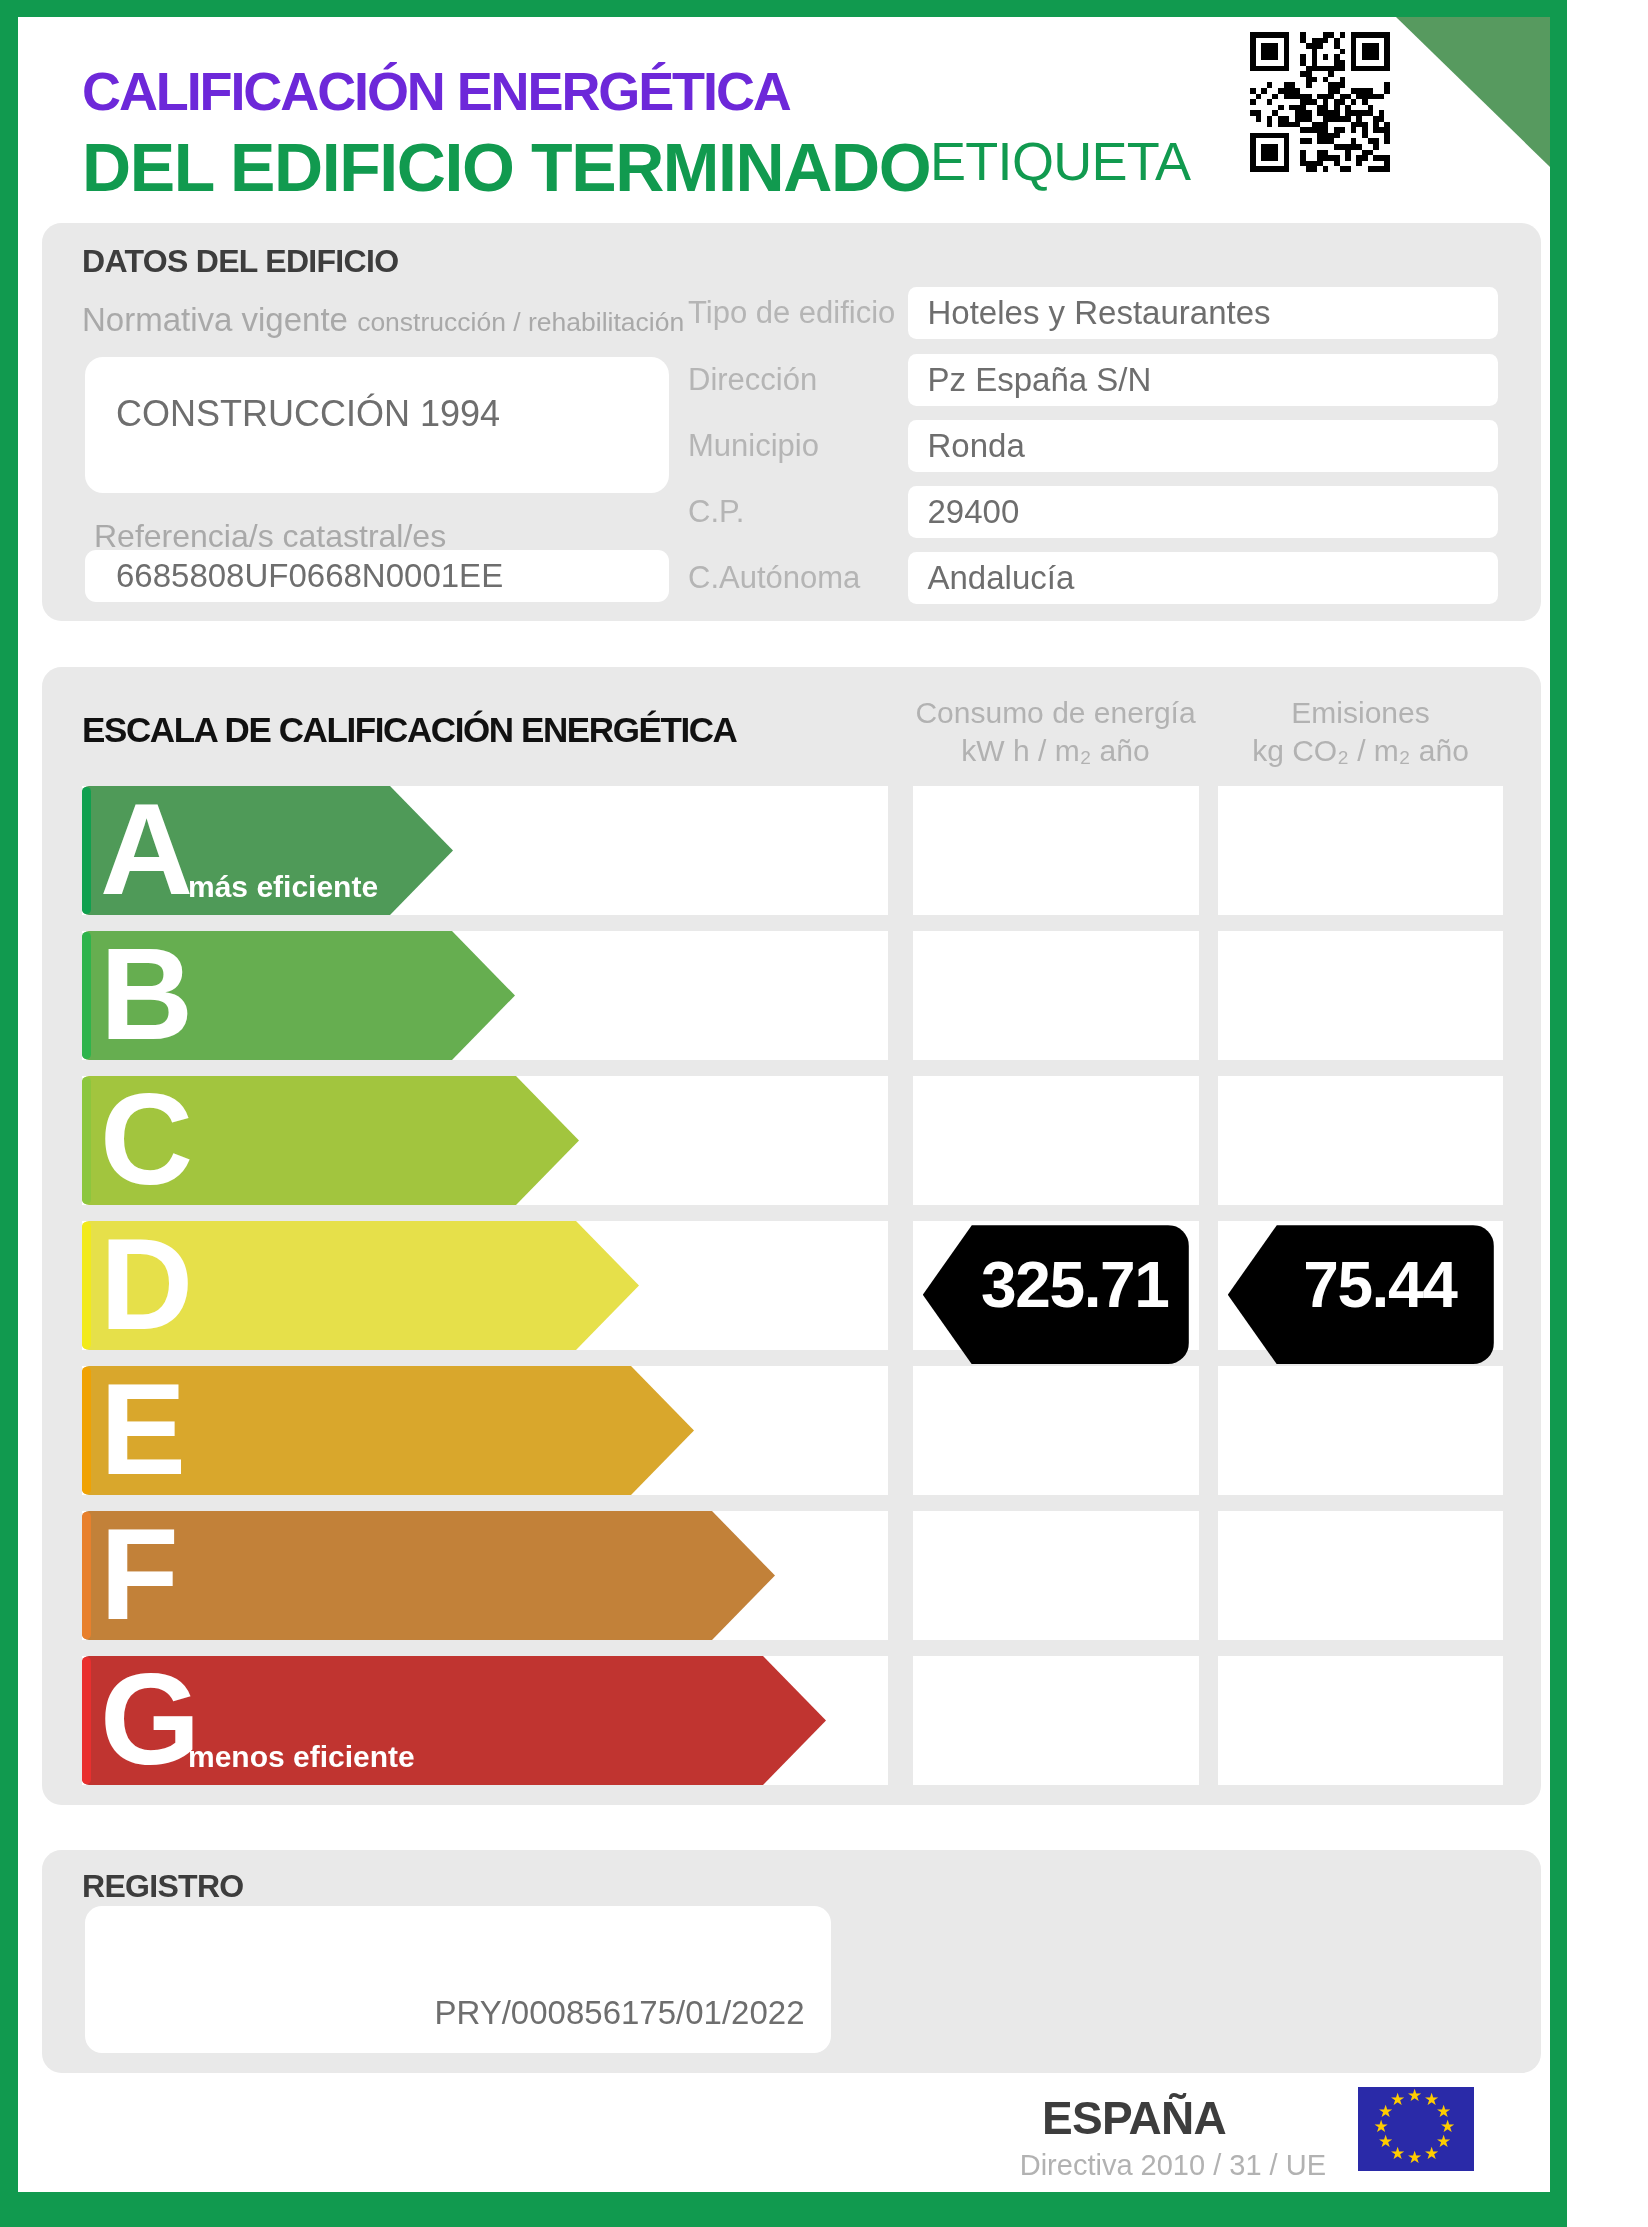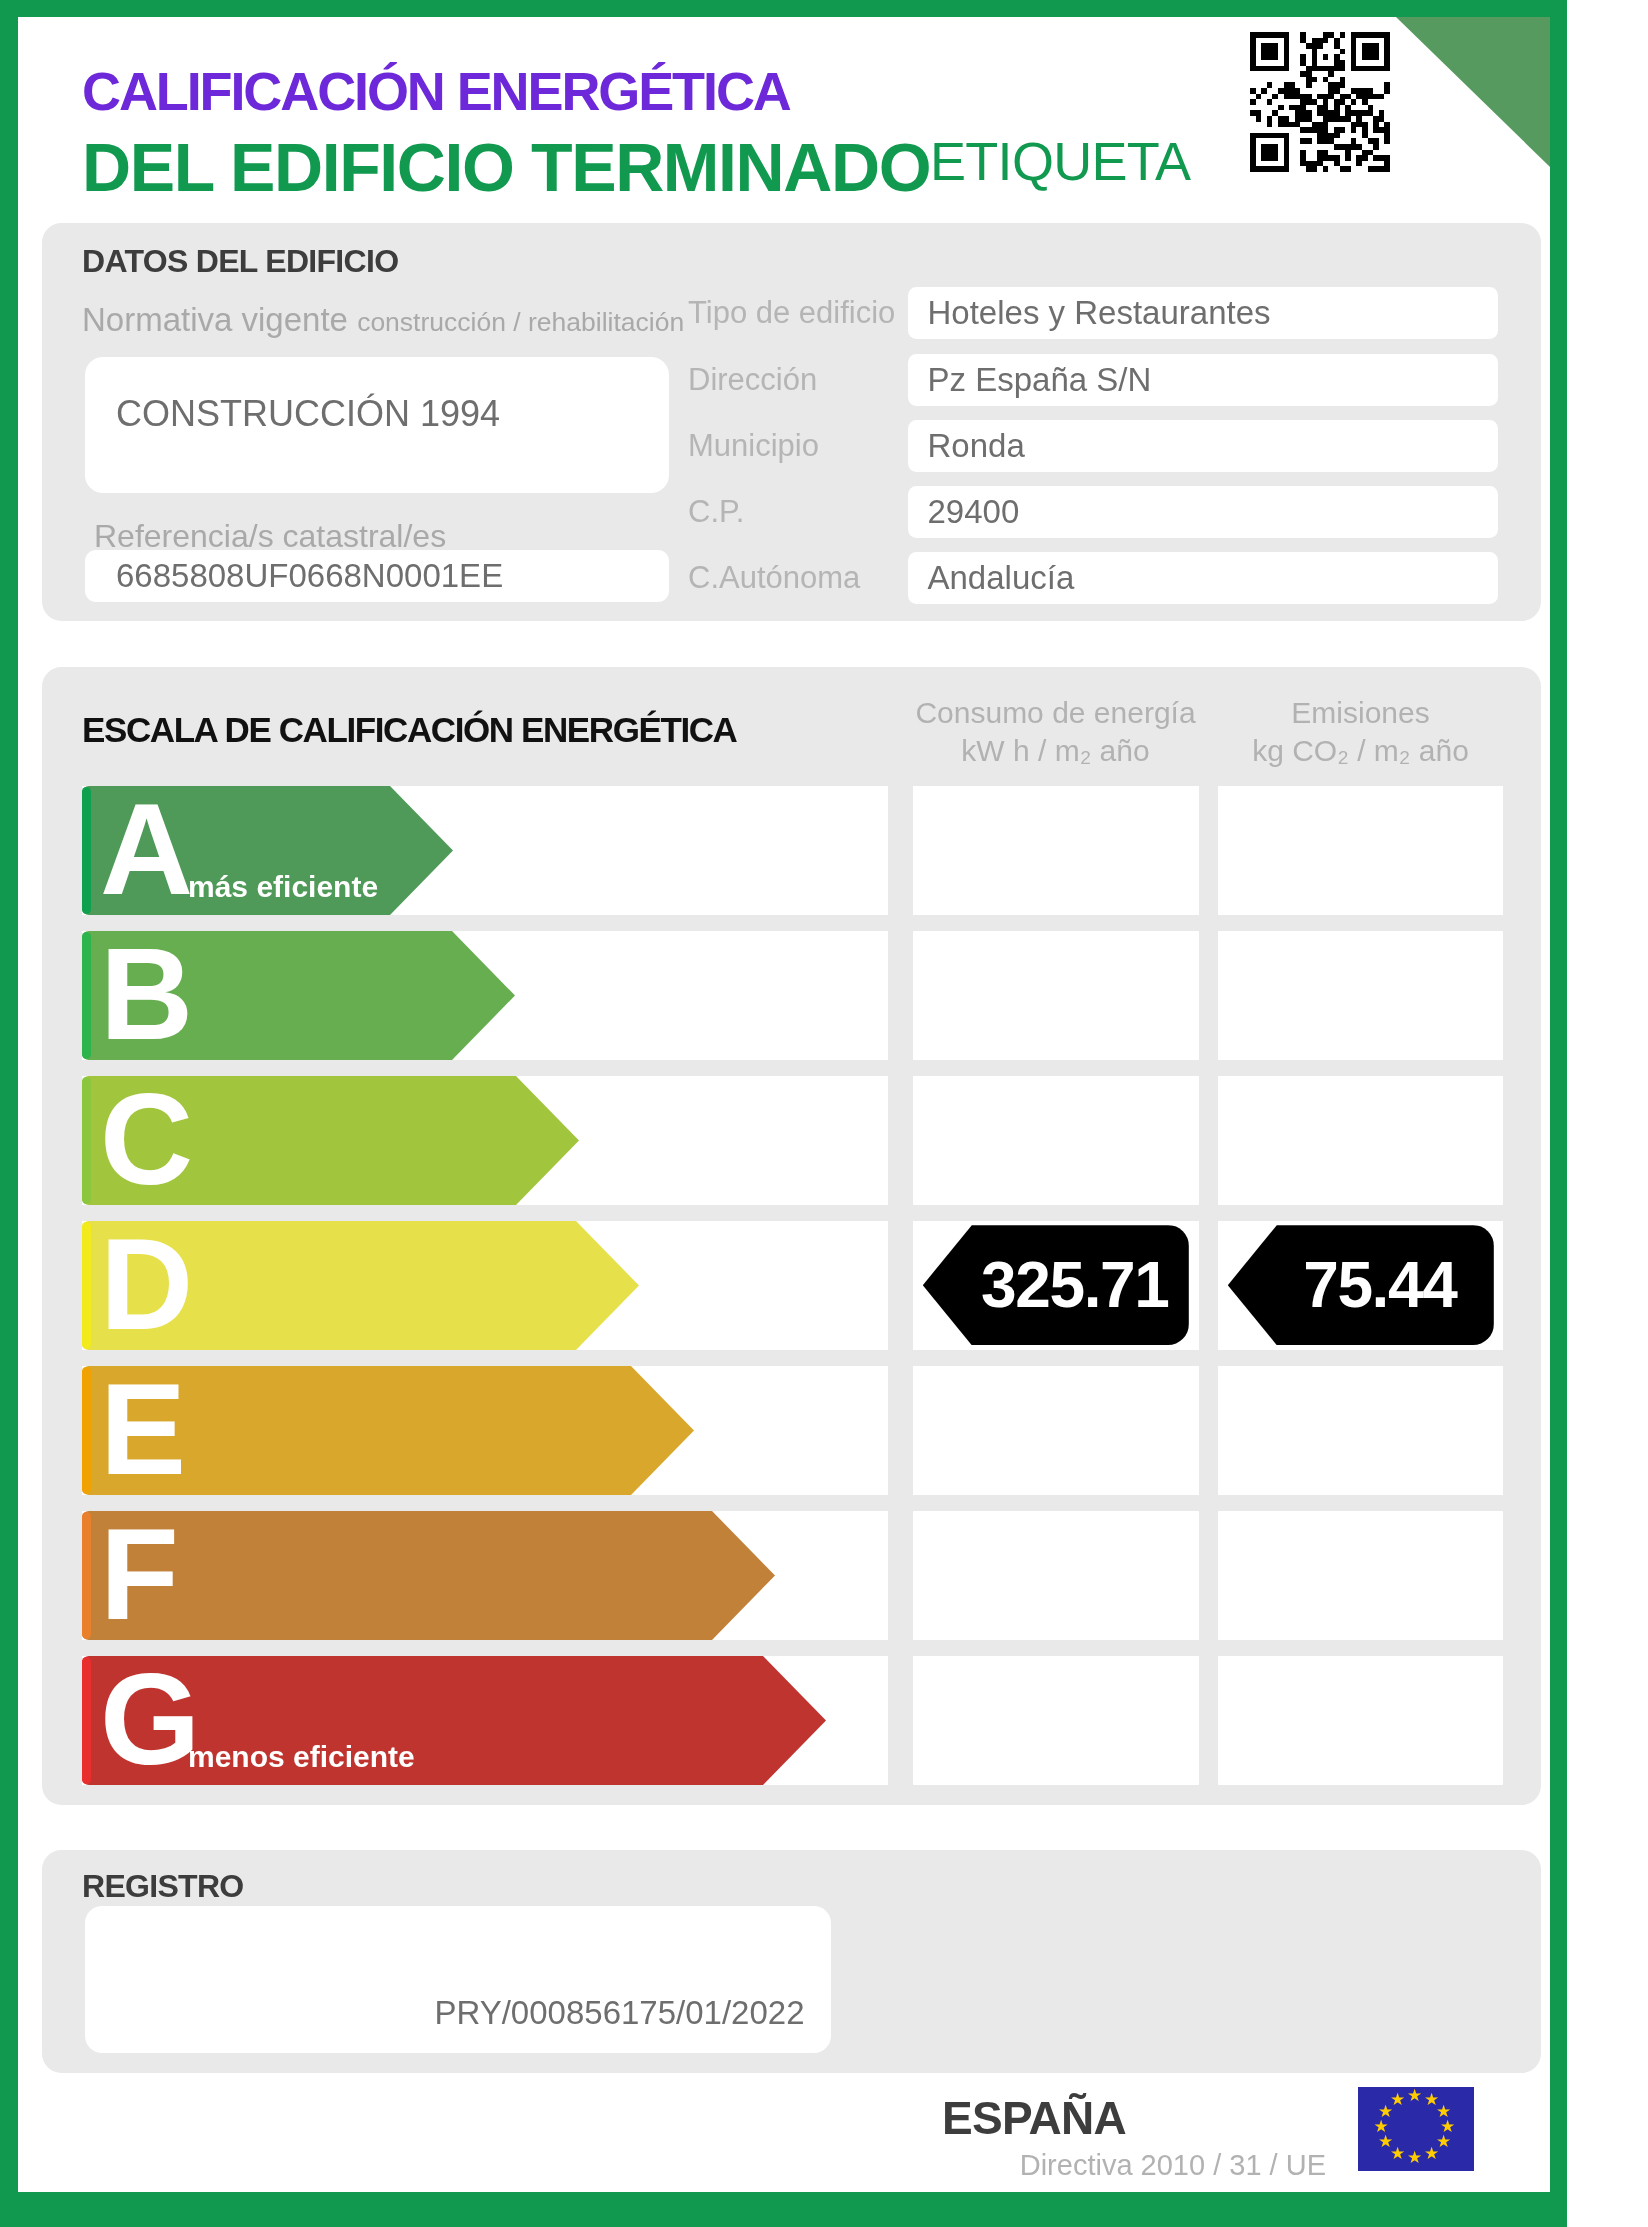--- a/index.html
+++ b/index.html
@@ -54,35 +54,35 @@
   .rating-row{position:relative;height:129px;margin-bottom:16px;}
   .rowband{position:absolute;left:40px;top:0;width:806px;height:129px;background:#ffffff;}
   .cell{position:absolute;top:0;height:129px;background:#ffffff;}
   .cell1{left:871px;width:286px;}
   .cell2{left:1176px;width:285px;}
   .bar{position:absolute;left:40px;top:0;height:129px;border-radius:7px 0 0 7px;
        clip-path:polygon(0 0, calc(100% - 63px) 0, 100% 50%, calc(100% - 63px) 100%, 0 100%);}
   .edge{position:absolute;left:0;top:0.7px;bottom:0.7px;width:9px;border-radius:7px;}
   .bar-letter{position:absolute;left:18px;top:0;font-size:129px;line-height:127px;font-weight:bold;color:#ffffff;}
   .bar-note{position:absolute;left:106px;bottom:11.2px;font-size:30px;font-weight:bold;color:#ffffff;}
-  .pointer{position:absolute;left:9.8px;top:4.2px;width:266px;height:120px;background:#000000;border-radius:21px;
+  .pointer{position:absolute;left:9.8px;top:4.2px;width:266px;height:139px;background:#000000;border-radius:21px;
        clip-path:polygon(0 50%, 49px 0, 100% 0, 100% 100%, 49px 100%);}
   .pointer span{display:block;padding-left:38px;text-align:center;line-height:120px;
        font-size:64px;font-weight:bold;color:#ffffff;letter-spacing:-1.4px;}
 
   
   .reg-heading{left:40px;top:17.5px;}
   .box-reg-num{left:43px;top:56px;width:746px;height:147px;border-radius:17px;}
   .box-reg-num span{position:absolute;right:26.5px;bottom:21px;font-size:33px;}
   .box-reg-date{left:928px;top:42px;width:528px;height:73px;border-radius:12.6px;}
   .box-reg-date span{position:absolute;right:21px;top:0;line-height:73px;font-size:33px;}
   .valido{left:928px;top:136px;width:507px;text-align:right;font-size:32px;color:#b2b2b2;}
 
   
-  .espana{left:942px;top:2091px;width:384px;text-align:left;font-size:46px;font-weight:bold;color:#3d3d3d;letter-spacing:-0.7px;}
+  .espana{left:942px;top:2091px;width:384px;text-align:center;font-size:46px;font-weight:bold;color:#3d3d3d;letter-spacing:-0.7px;}
   .directiva{left:942px;top:2149px;width:384px;text-align:right;font-size:29px;color:#b2b2b2;}
   .eu-flag{left:1358px;top:2087px;width:116px;height:84px;overflow:hidden;}
   .star{position:absolute;font-size:17px;line-height:19.5px;}
 </style>
 </head>
 <body>
 
 <div class="abs frame-top" style="background: rgb(17, 154, 79);"></div>
 <div class="abs frame-left" style="background: rgb(17, 154, 79);"></div>
 <div class="abs frame-right" style="background: rgb(17, 154, 79);"></div>

